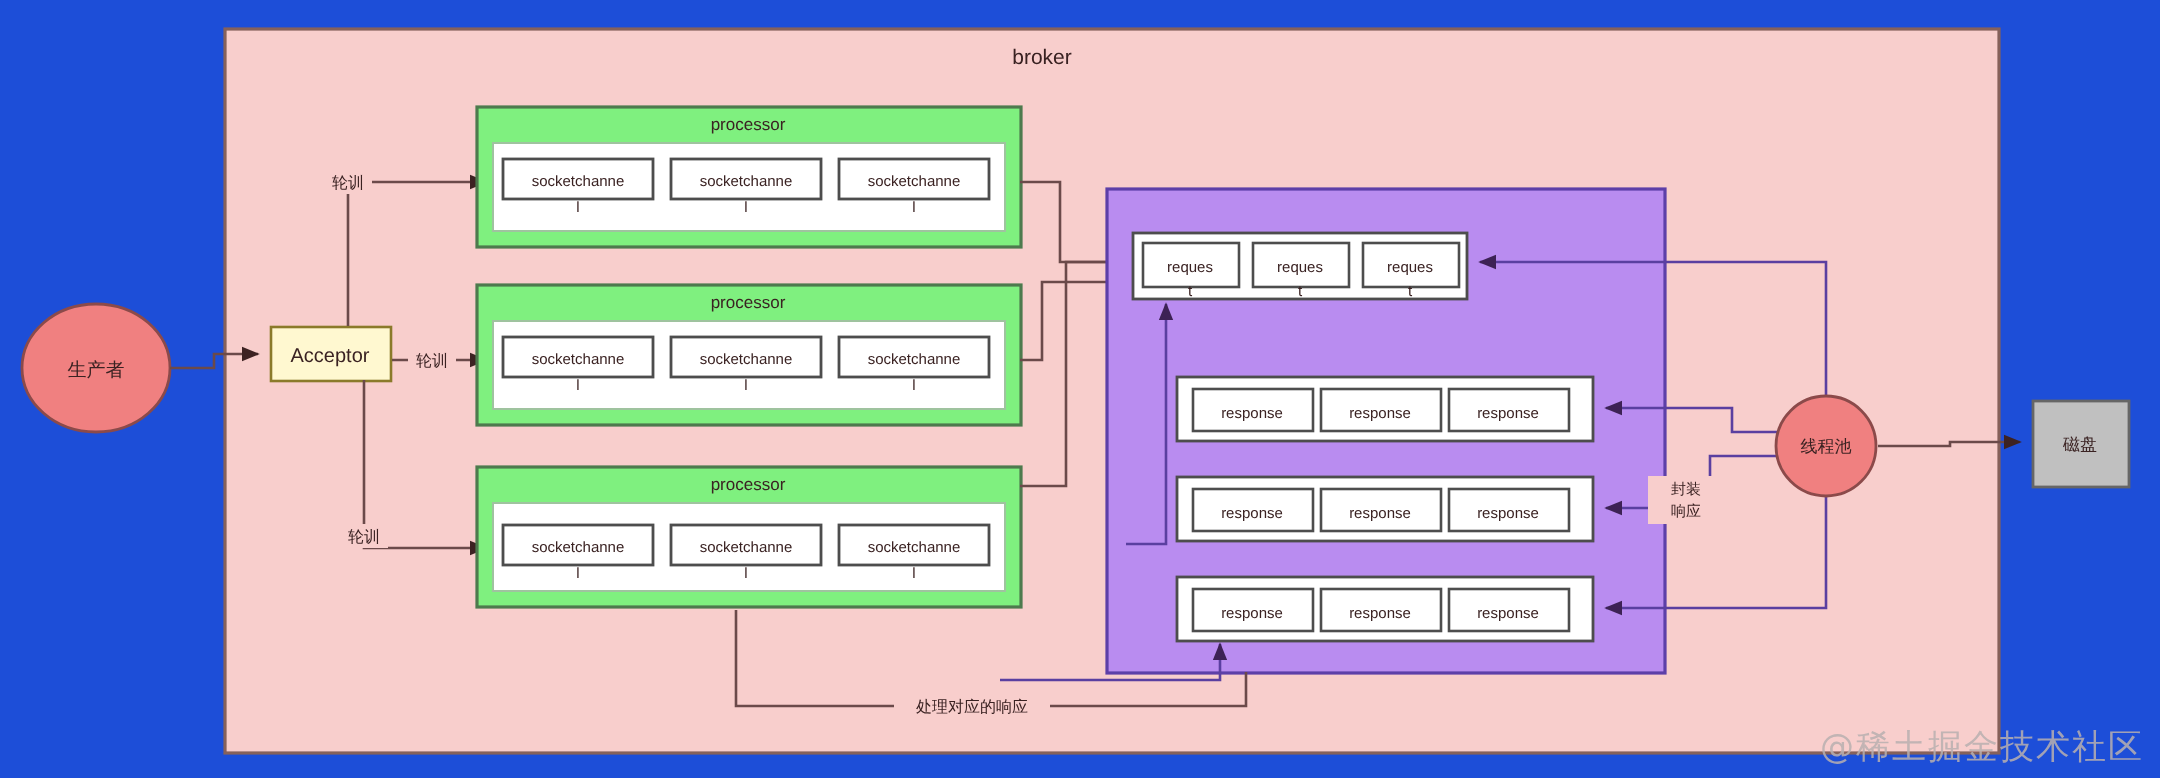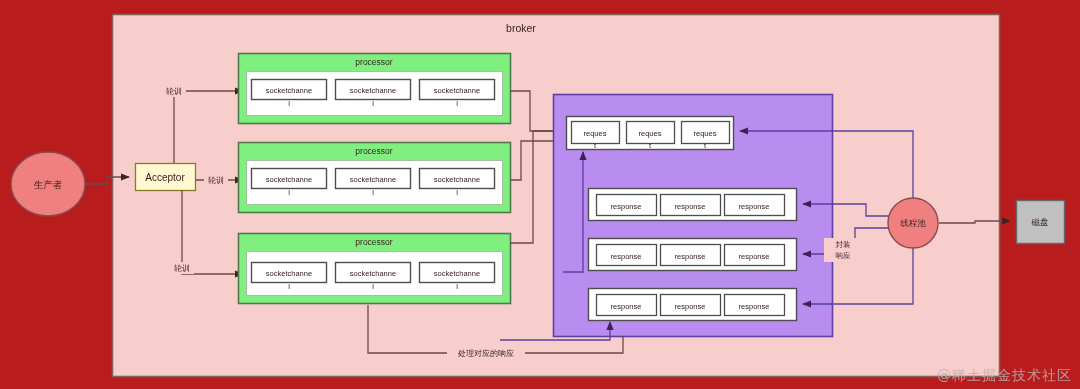--- a/index.html
+++ b/index.html
@@ -1,21 +1,21 @@
 <!DOCTYPE html>
 <html><head>
 <meta charset="utf-8">
 <style>
   html,body{margin:0;padding:0;background:#ffffff;}
   body{width:1080px;height:389px;overflow:hidden;
        font-family:"Liberation Sans","DejaVu Sans",sans-serif;}
-  #stage{position:relative;width:1080px;height:389px;background:#b91c1c;}
+  #stage{position:relative;width:1080px;height:389px;background:#1d4ed8;}
   svg#diagram{position:absolute;left:0;top:0;width:1080px;height:389px;}
   .lbl{font-family:"Liberation Sans","DejaVu Sans",sans-serif;fill:#3a2222;}
-  .watermark{position:absolute;right:8px;bottom:4px;font-size:14px;color:#b9b0b0;
+  .watermark{position:absolute;right:8px;bottom:4px;font-size:17px;color:#b9b0b0;
              letter-spacing:1px;font-family:"DejaVu Sans",sans-serif;opacity:.85;}
 </style>
 </head>
 <body>
 
 <div id="stage">
   <svg id="diagram" viewBox="0 0 1080 389">
     <defs>
       <marker id="arrowDark" viewBox="0 0 10 10" refX="9" refY="5" markerWidth="7" markerHeight="7" orient="auto-start-reverse">
         <path d="M0,1 L10,5 L0,9 z" fill="#3d2222"></path>

